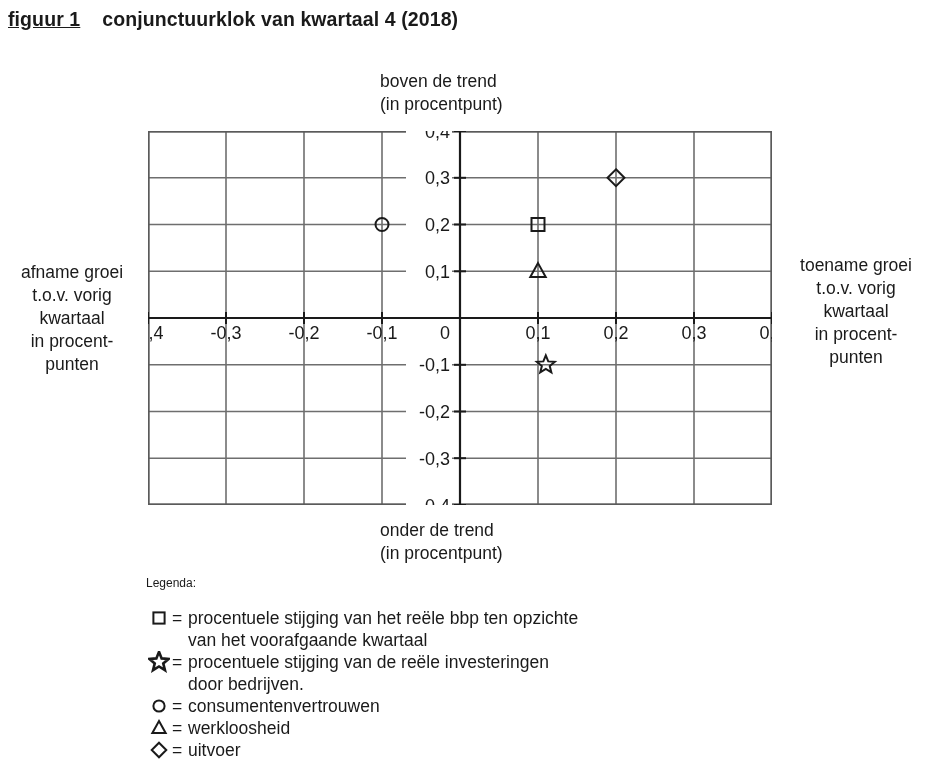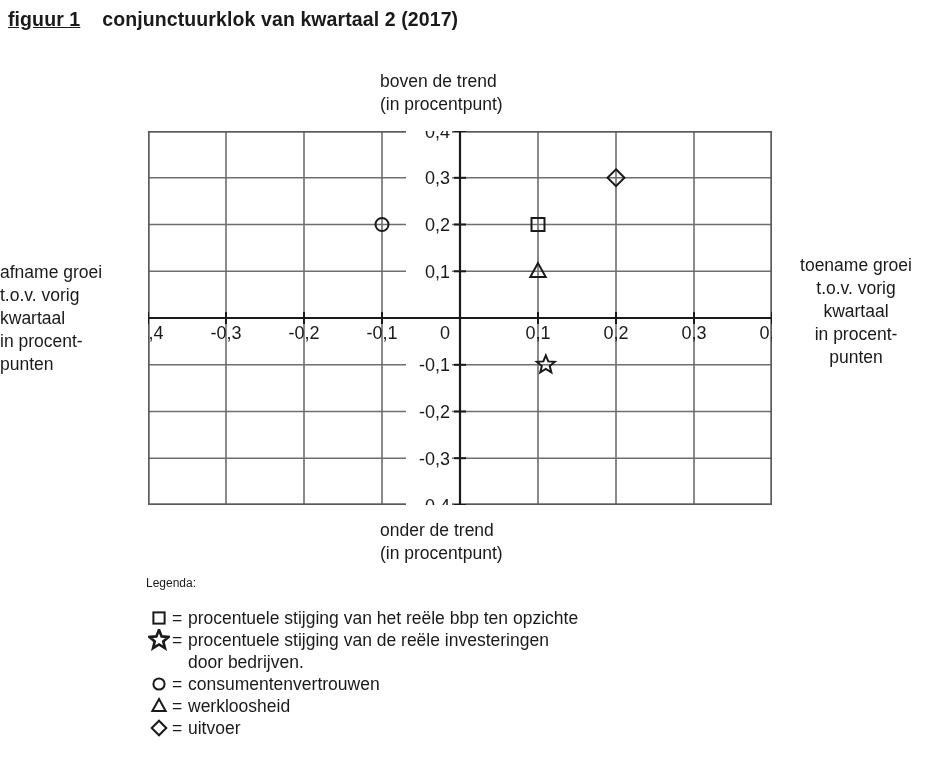--- a/index.html
+++ b/index.html
@@ -23,21 +23,21 @@
     position:absolute;left:148px;top:131px;width:624px;height:276px;
   }
   #plot-svg{display:block;}
 
   
   .cap{
     position:absolute;font-size:17.5px;line-height:23px;white-space:pre;
   }
   #cap-top{left:380px;top:70px;text-align:left;width:220px;}
   #cap-bottom{left:380px;top:519px;width:220px;}
-  #cap-left{left:0px;top:261px;width:144px;text-align:left;}
+  #cap-left{left:0px;top:261px;width:144px;text-align:center;}
   #cap-right{left:784px;top:254px;width:144px;text-align:center;}
 
   
   #legend{
     position:absolute;left:146px;top:572px;font-size:17.5px;
   }
   #legend-title{font-size:12px;line-height:22px;margin-bottom:13px;}
   .leg-row{
     display:flex;align-items:flex-start;line-height:22px;
   }
@@ -45,21 +45,21 @@
     width:26px;min-width:26px;height:22px;
     display:flex;align-items:center;justify-content:center;
   }
   .leg-eq{width:16px;min-width:16px;}
   .leg-txt{white-space:pre;}
   .leg-cont{margin-left:42px;line-height:22px;white-space:pre;}
 </style>
 </head>
 <body>
 
-<div class="fig-title"><span class="num">figuur 1</span><span>conjunctuurklok van kwartaal 2 (2017)</span></div>
+<div class="fig-title"><span class="num">figuur 1</span><span>conjunctuurklok van kwartaal 4 (2018)</span></div>
 
 <div class="cap" id="cap-top">boven de trend
 (in procentpunt)</div>
 <div class="cap" id="cap-bottom">onder de trend
 (in procentpunt)</div>
 <div class="cap" id="cap-left">afname groei
 t.o.v. vorig
 kwartaal
 in procent-
 punten</div>
@@ -146,20 +146,21 @@
   <div id="legend-rows">
       <div class="leg-row">
         <span class="leg-mark">
           <svg width="22" height="22" viewBox="0 0 22 22" xmlns="http://www.w3.org/2000/svg">
             <rect x="5.4" y="5.4" width="11.2" height="11.2" fill="none" stroke="#1a1a1a" stroke-width="2"></rect>
           </svg>
         </span>
         <span class="leg-eq">=</span>
         <span class="leg-txt">procentuele stijging van het reële bbp ten opzichte</span>
       </div>
+      <div class="leg-cont">van het voorafgaande kwartaal</div>
       <div class="leg-row">
         <span class="leg-mark">
           <svg width="22" height="22" viewBox="0 0 22 22" xmlns="http://www.w3.org/2000/svg">
             <polygon points="11.00,0.85 13.63,7.39 20.65,7.86 15.25,12.38 16.97,19.21 11.00,15.47 5.03,19.21 6.75,12.38 1.35,7.86 8.37,7.39" fill="none" stroke="#1a1a1a" stroke-width="2.6" stroke-linejoin="miter"></polygon>
           </svg>
         </span>
         <span class="leg-eq">=</span>
         <span class="leg-txt">procentuele stijging van de reële investeringen</span>
       </div>
       <div class="leg-cont">door bedrijven.</div>

